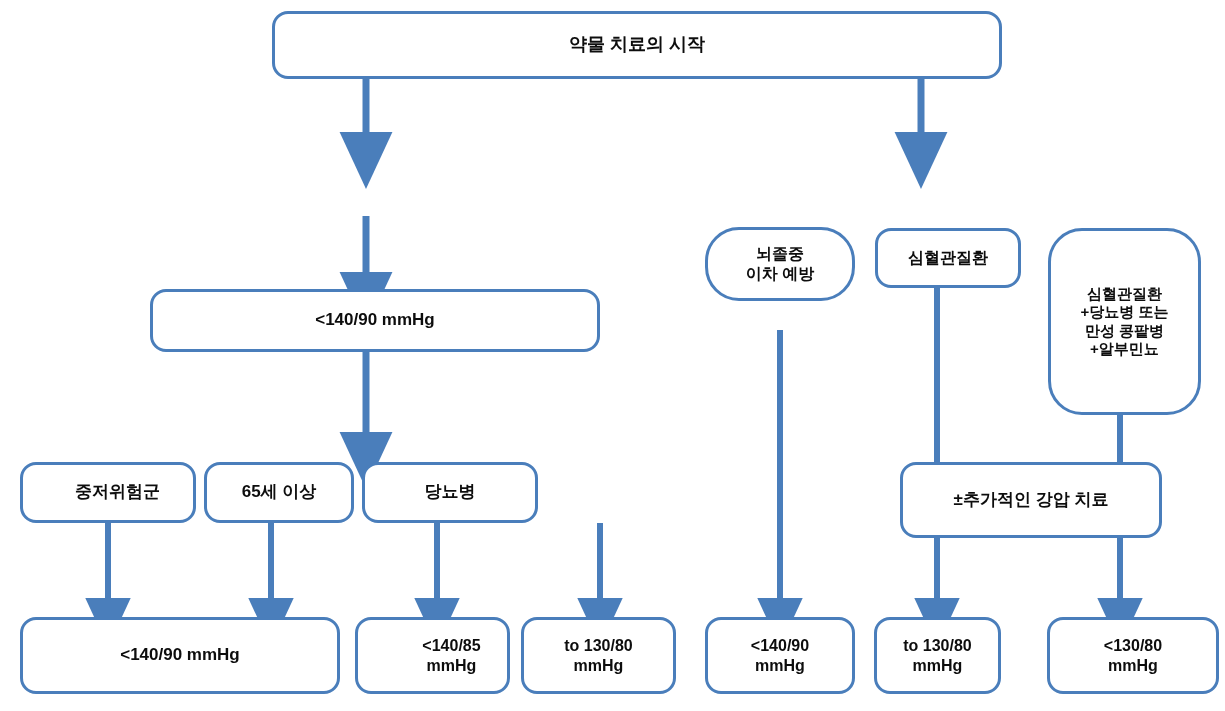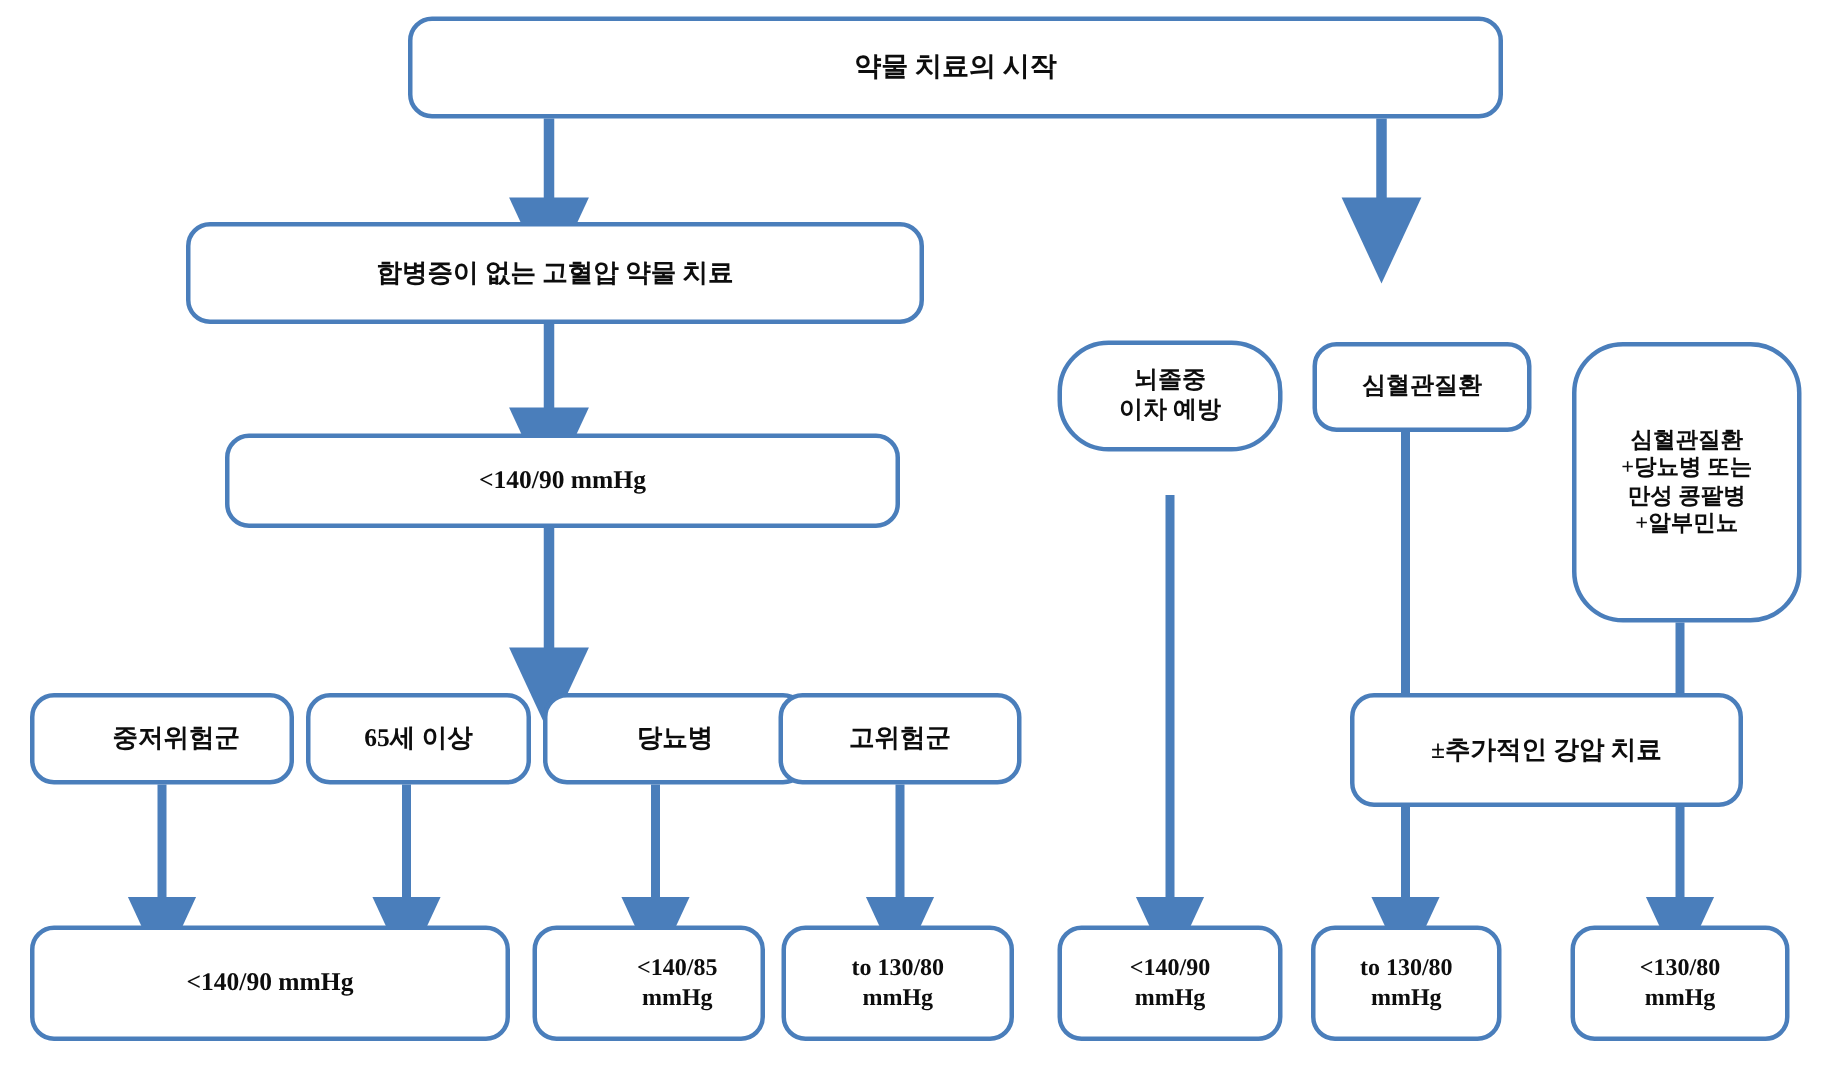--- a/index.html
+++ b/index.html
@@ -6,21 +6,21 @@
   html, body {
     margin: 0;
     padding: 0;
     background: #ffffff;
   }
   #canvas {
     position: relative;
     width: 1225px;
     height: 711px;
     background: #ffffff;
-    font-family: Liberation Serif, serif;
+    font-family: Liberation Sans, sans-serif;
     overflow: hidden;
   }
   .node {
     position: absolute;
     box-sizing: border-box;
     background: #ffffff;
     border: 3px solid #4a7ebb;
     display: flex;
     align-items: center;
     justify-content: center;
@@ -78,55 +78,53 @@
     <path d="M937,288 L937,462" stroke="#4a7ebb" stroke-width="6" fill="none"></path>
 
     <path d="M1120,415 L1120,462" stroke="#4a7ebb" stroke-width="6" fill="none"></path>
 
     <path d="M937,522 L937,605" stroke="#4a7ebb" stroke-width="6" fill="none" marker-end="url(#arrowhead)"></path>
     <path d="M1120,522 L1120,605" stroke="#4a7ebb" stroke-width="6" fill="none" marker-end="url(#arrowhead)"></path>
   </svg>
 
   <div class="node r-md fs-18" style="left:272px; top:11px; width:730px; height:68px;">약물 치료의 시작</div>
 
-  <div class="node r-md fs-17" style="left:124px; top:148px; width:492px; height:68px;">합병증이 없는 고혈압 약물 치료</div>
 
 
   <div class="node r-lg fs-16" style="left:705px; top:227px; width:150px; height:74px;">뇌졸중
 이차 예방</div>
 
   <div class="node r-md fs-16" style="left:875px; top:228px; width:146px; height:60px;">심혈관질환</div>
 
   <div class="node r-lg fs-15" style="left:1048px; top:228px; width:153px; height:187px;">심혈관질환
 +당뇨병  또는
 만성 콩팥병
 +알부민뇨</div>
 
   <div class="node r-md fs-17" style="left:150px; top:289px; width:450px; height:63px;">&lt;140/90 mmHg</div>
 
   <div class="node r-md fs-17" style="left:20px; top:462px; width:176px; height:61px;padding-left:19px;">중저위험군</div>
 
   <div class="node r-md fs-17" style="left:204px; top:462px; width:150px; height:61px;">65세 이상</div>
 
   <div class="node r-md fs-17" style="left:362px; top:462px; width:176px; height:61px;">당뇨병</div>
 
-  <div class="node r-md fs-17" style="left:519px; top:462px; width:162px; height:61px;">고위험군</div>
 
   <div class="node r-md fs-17" style="left:900px; top:462px; width:262px; height:76px;">±추가적인 강압 치료</div>
 
   <div class="node r-md fs-17" style="left:20px; top:617px; width:320px; height:77px;">&lt;140/90 mmHg</div>
 
   <div class="node r-md fs-16" style="left:355px; top:617px; width:155px; height:77px;padding-left:38px;">&lt;140/85
 mmHg</div>
 
   <div class="node r-md fs-16" style="left:521px; top:617px; width:155px; height:77px;">to 130/80
 mmHg</div>
 
   <div class="node r-md fs-16" style="left:705px; top:617px; width:150px; height:77px;">&lt;140/90
 mmHg</div>
 
   <div class="node r-md fs-16" style="left:874px; top:617px; width:127px; height:77px;">to 130/80
 mmHg</div>
 
-  <div class="node r-md fs-16" style="left:1047px; top:617px; width:146px; height:77px;">&lt;130/80
+  <div class="node r-md fs-16" style="left:1047px; top:617px; width:172px; height:77px;">&lt;130/80
 mmHg</div>
 
 </div>
 
 </body></html>

